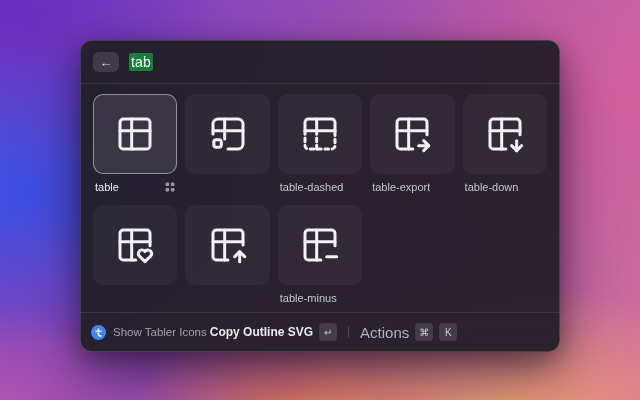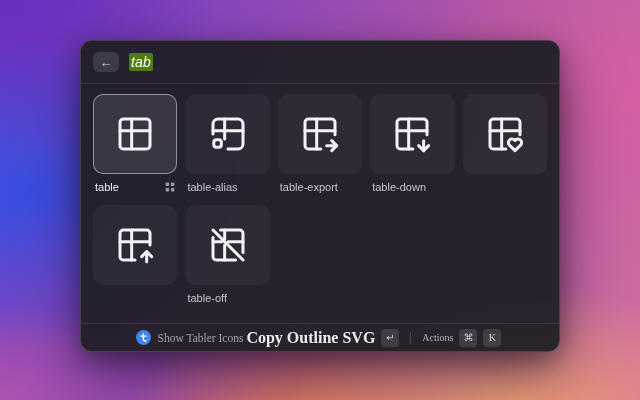--- a/index.html
+++ b/index.html
@@ -71,52 +71,51 @@
     display: flex; align-items: center; justify-content: space-between;
     margin-top: 6px; padding: 0 2px; height: 13px;
   }
   .cell-label-text {
     font-size: 11px; color: #c9c5cf;
     white-space: nowrap; overflow: hidden; text-overflow: ellipsis;
   }
   .cell.selected .cell-label-text { color: #f2f0f5; }
   .grid-badge { display: flex; flex: none; margin-left: 4px; }
   .footer {
-    flex: none; height: 28px; margin-top: auto;
+    flex: none; height: 39px; margin-top: auto;
     border-top: 1px solid rgba(255,255,255,0.09);
-    display: flex; align-items: center; justify-content: center;
+    display: flex; align-items: center; justify-content: flex-start;
     padding: 0 10px;
-    font-family: Liberation Serif, serif;
   }
   .footer-left { display: flex; align-items: center; gap: 7px; }
   .footer-app-label { font-size: 11.5px; color: #a5a1ab; }
   .footer-right { display: flex; align-items: center; }
   .footer-action { display: flex; align-items: center; gap: 6px; padding: 2px 3px; border-radius: 5px; }
-  .primary-label { font-size: 16px; color: #eceaf0; font-weight: 700; }
-  .actions-label { font-size: 10px; color: #b4b0ba; }
+  .primary-label { font-size: 12px; color: #eceaf0; font-weight: 700; }
+  .actions-label { font-size: 15px; color: #b4b0ba; }
   .key-badge {
     min-width: 18px; height: 18px; padding: 0 3px;
     border-radius: 4px; background: rgba(255,255,255,0.12);
     color: #cfccd6; font-size: 10px;
     display: flex; align-items: center; justify-content: center;
   }
   .footer-sep { width: 1px; height: 12px; background: rgba(255,255,255,0.16); margin: 0 8px; }
 </style>
 </head>
 <body>
 
 <div class="backdrop">
   <div class="window">
 
     <div class="header">
       <button class="back-btn">
         <span>←</span>
       </button>
       <div class="search-input">
-        <span class="sel" style="background: #4d7c0f; font-style: italic;">tab</span>
+        <span class="sel" style="background: #15803d;">tab</span>
       </div>
     </div>
 
     <div class="grid">
       <div class="cell selected">
         <div class="tile">
             <svg viewBox="0 0 24 24" class="tabler-icon" style="stroke: rgb(244, 242, 246);">
               <path d="M3 5a2 2 0 0 1 2-2h14a2 2 0 0 1 2 2v14a2 2 0 0 1-2 2H5a2 2 0 0 1-2-2z"></path>
               <path d="M3 10h18"></path>
               <path d="M10 3v18"></path>
@@ -139,27 +138,38 @@
 
       <div class="cell">
         <div class="tile">
             <svg viewBox="0 0 24 24" class="tabler-icon" style="stroke: rgb(244, 242, 246);">
               <path d="M3 12V6a3 3 0 0 1 3-3h12a3 3 0 0 1 3 3v12a3 3 0 0 1-3 3h-6"></path>
               <path d="M3 10h18"></path>
               <path d="M10 3v12"></path>
               <path d="M3.5 17a1.5 1.5 0 0 1 1.5-1.5h1.5A1.5 1.5 0 0 1 8 17v1.5A1.5 1.5 0 0 1 6.5 20H5a1.5 1.5 0 0 1-1.5-1.5z"></path>
             </svg>
           </div>
-        <div class="cell-label">
-          <span class="cell-label-text">table-alias</span>
-
-        </div>
-      </div>
-
-
+      </div>
+
+
+      <div class="cell">
+        <div class="tile">
+            <svg viewBox="0 0 24 24" class="tabler-icon" style="stroke: rgb(244, 242, 246);">
+              <path d="M3 10V5a2 2 0 0 1 2-2h14a2 2 0 0 1 2 2v5"></path>
+              <path d="M3 10h18"></path>
+              <path d="M10 3v7"></path>
+              <path d="M3 10v9a2 2 0 0 0 2 2h14a2 2 0 0 0 2-2v-9" stroke-dasharray="2.2 2.2"></path>
+              <path d="M10 10v11" stroke-dasharray="2.2 2.2"></path>
+            </svg>
+          </div>
+        <div class="cell-label">
+          <span class="cell-label-text">table-dashed</span>
+
+        </div>
+      </div>
 
       <div class="cell">
         <div class="tile">
             <svg viewBox="0 0 24 24" class="tabler-icon" style="stroke: rgb(244, 242, 246);">
               <path d="M12.5 21H5a2 2 0 0 1-2-2V5a2 2 0 0 1 2-2h14a2 2 0 0 1 2 2v7.5"></path>
               <path d="M3 10h18"></path>
               <path d="M10 3v18"></path>
               <path d="M16 19h6"></path>
               <path d="M19 16l3 3-3 3"></path>
             </svg>
@@ -202,38 +212,35 @@
             <svg viewBox="0 0 24 24" class="tabler-icon" style="stroke: rgb(244, 242, 246);">
               <path d="M12 21H5a2 2 0 0 1-2-2V5a2 2 0 0 1 2-2h14a2 2 0 0 1 2 2v7"></path>
               <path d="M3 10h18"></path>
               <path d="M10 3v18"></path>
               <path d="M19 22v-6"></path>
               <path d="M22 19l-3-3-3 3"></path>
             </svg>
           </div>
       </div>
 
-
-      <div class="cell">
-        <div class="tile">
-            <svg viewBox="0 0 24 24" class="tabler-icon" style="stroke: rgb(244, 242, 246);">
-              <path d="M3 3l18 18"></path>
-              <path d="M7.5 3H19a2 2 0 0 1 2 2v11.5"></path>
-              <path d="M3 7.5V19a2 2 0 0 0 2 2h11.5"></path>
-              <path d="M3 10h5.5"></path>
-              <path d="M12 10h9"></path>
-              <path d="M10 3v5.5"></path>
-              <path d="M10 12v9"></path>
-            </svg>
-          </div>
-        <div class="cell-label">
-          <span class="cell-label-text">table-off</span>
-
-        </div>
-      </div>
+      <div class="cell">
+        <div class="tile">
+            <svg viewBox="0 0 24 24" class="tabler-icon" style="stroke: rgb(244, 242, 246);">
+              <path d="M12.5 21H5a2 2 0 0 1-2-2V5a2 2 0 0 1 2-2h14a2 2 0 0 1 2 2v7.5"></path>
+              <path d="M3 10h18"></path>
+              <path d="M10 3v18"></path>
+              <path d="M16 19h6"></path>
+            </svg>
+          </div>
+        <div class="cell-label">
+          <span class="cell-label-text">table-minus</span>
+
+        </div>
+      </div>
+
     </div>
 
     <div class="footer">
       <div class="footer-left">
         <svg width="15" height="15" viewBox="0 0 15 15">
           <circle id="logo-circle" cx="7.5" cy="7.5" r="7.5" fill="#3f86f2"></circle>
           <path d="M4.9 6.1h5.2 M7.4 3.9v5.4a1.7 1.7 0 0 0 1.7 1.7h0.9" fill="none" stroke="#ffffff" stroke-width="1.4" stroke-linecap="round"></path>
         </svg>
         <span class="footer-app-label">Show Tabler Icons</span>
       </div>

